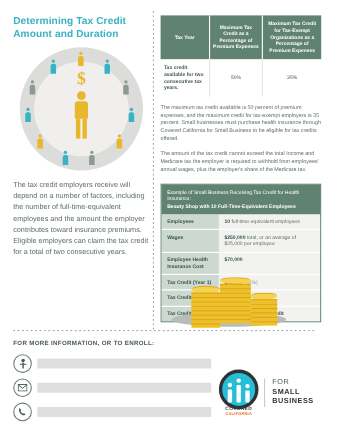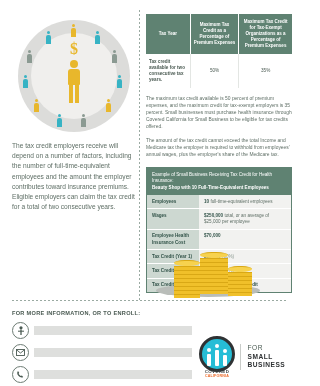--- a/index.html
+++ b/index.html
@@ -136,20 +136,21 @@
   .logo-sep{width:1px;height:26px;background:#c9ccc9;margin:0 7px 0 4px;}
   .logo-txt{font-size:6.6px;line-height:8.6px;letter-spacing:.5px;color:#4a5a52;}
   .logo-txt b{color:#2f3234;}
 </style>
 </head>
 <body>
 
 <div class="page">
 
   <div class="left-col">
+    <div class="title">Determining Tax Credit Amount and Duration</div>
 
     <div class="circle-wrap">
       <div class="ring-outer"></div>
       <div class="ring-inner"></div>
       <div class="dollar">$</div>
       <div class="figure-main">
         <div class="fig-head"></div>
         <div class="fig-body"></div>
         <div class="fig-leg-l"></div>
         <div class="fig-leg-r"></div>

